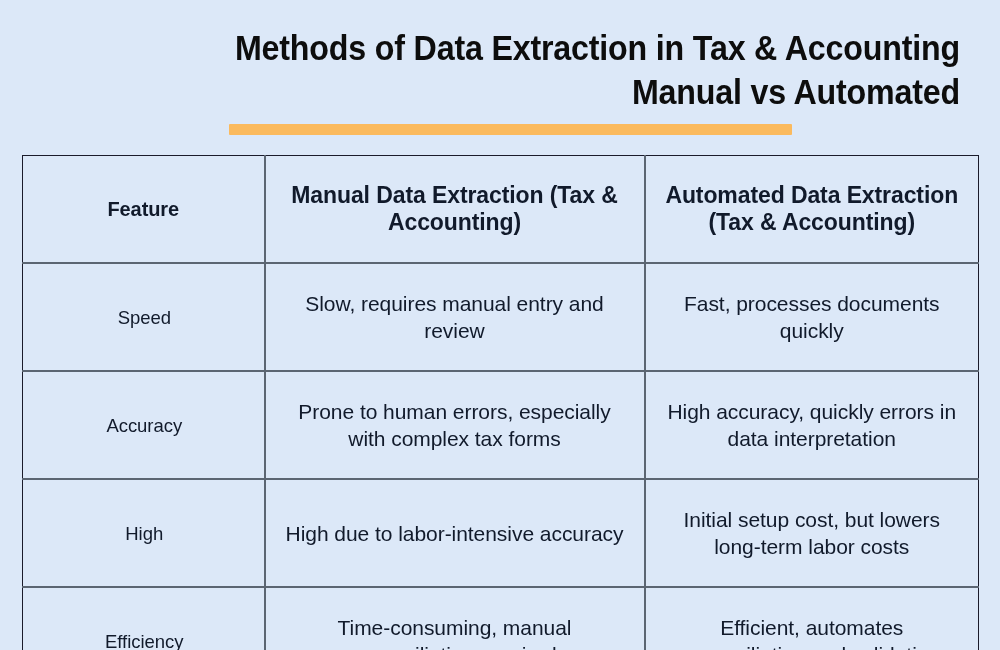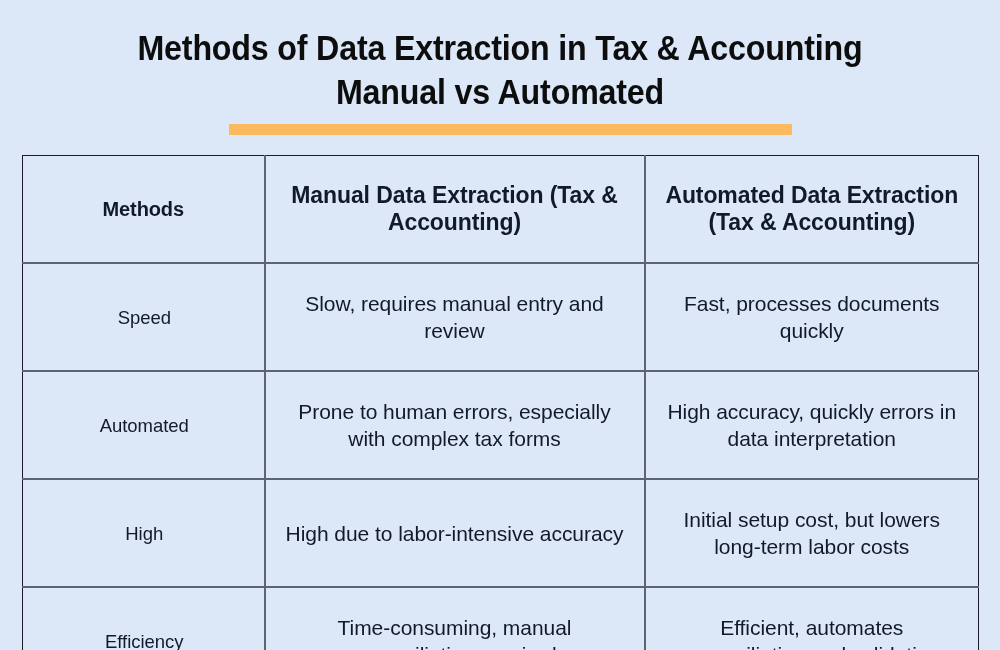--- a/index.html
+++ b/index.html
@@ -21,21 +21,21 @@
     height: 650px;
     box-sizing: border-box;
   }
 
   
   .title-block {
     position: absolute;
     left: 0;
     top: 26px;
     width: 1000px;
-    text-align: center;
+    text-align: right;
   }
   .title-line {
     display: block;
     font-family: "Liberation Sans Narrow", "Liberation Sans", sans-serif;
     font-weight: bold;
     font-size: 35px;
     line-height: 44px;
     letter-spacing: -0.2px;
     color: #0d0d0d;
     transform: scaleX(0.92);
@@ -117,33 +117,33 @@
 
   <div class="table-wrap">
     <table class="cmp">
       <colgroup>
         <col class="c-feature">
         <col class="c-manual">
         <col class="c-automated">
       </colgroup>
       <thead>
         <tr>
-          <th class="feature-head">Methods</th>
+          <th class="feature-head">Feature</th>
           <th>Manual Data Extraction (Tax &amp; Accounting)</th>
           <th>Automated Data Extraction (Tax &amp; Accounting)</th>
         </tr>
       </thead>
       <tbody>
         <tr>
           <td class="feature-cell">Speed</td>
           <td>Slow, requires manual entry and review</td>
           <td>Fast, processes documents quickly</td>
         </tr>
         <tr>
-          <td class="feature-cell">Automated</td>
+          <td class="feature-cell">Accuracy</td>
           <td>Prone to human errors, especially with complex tax forms</td>
           <td>High accuracy, quickly errors in data interpretation</td>
         </tr>
         <tr>
           <td class="feature-cell">High</td>
           <td>High due to labor-intensive accuracy</td>
           <td>Initial setup cost, but lowers long-term labor costs</td>
         </tr>
         <tr>
           <td class="feature-cell">Efficiency</td>

